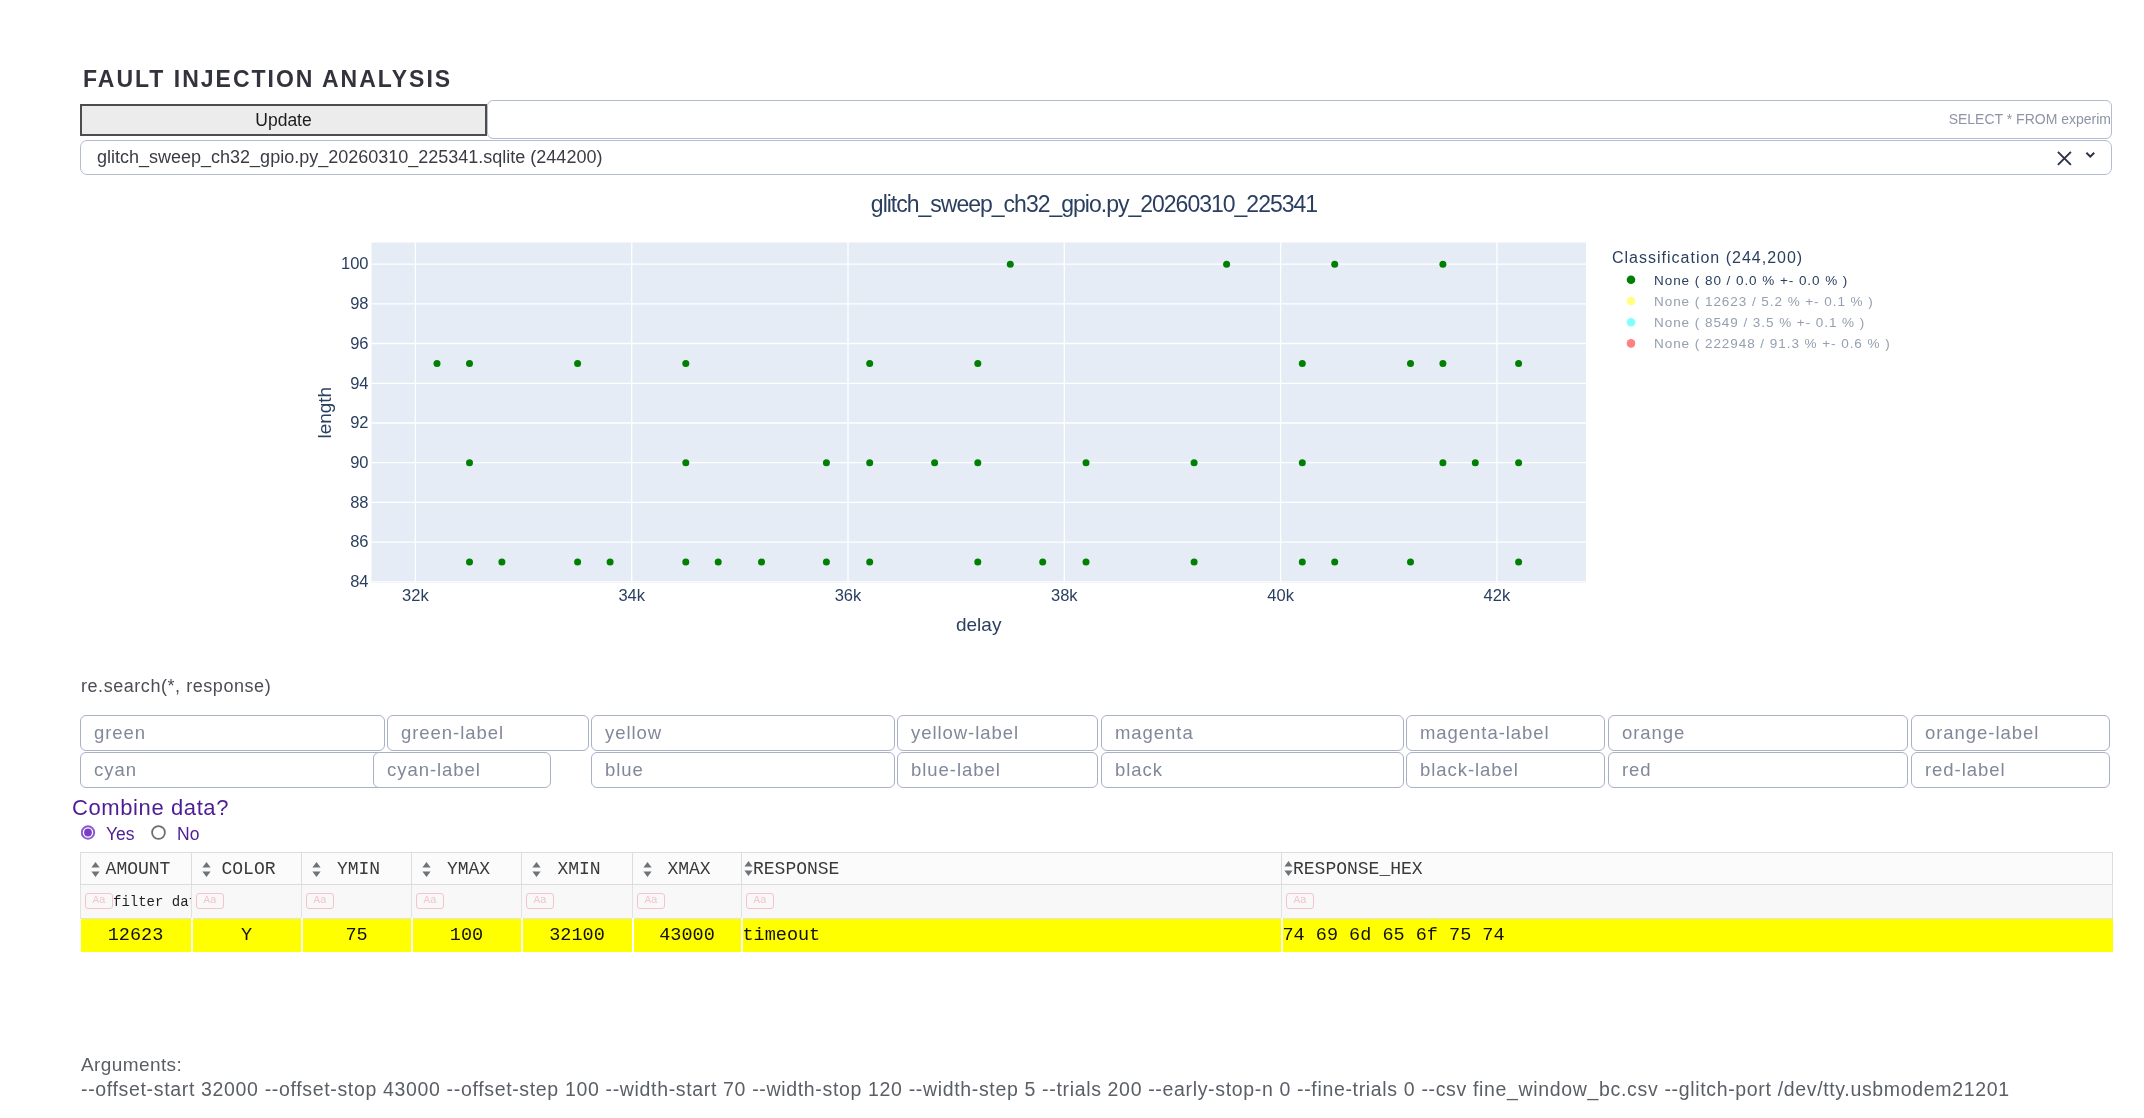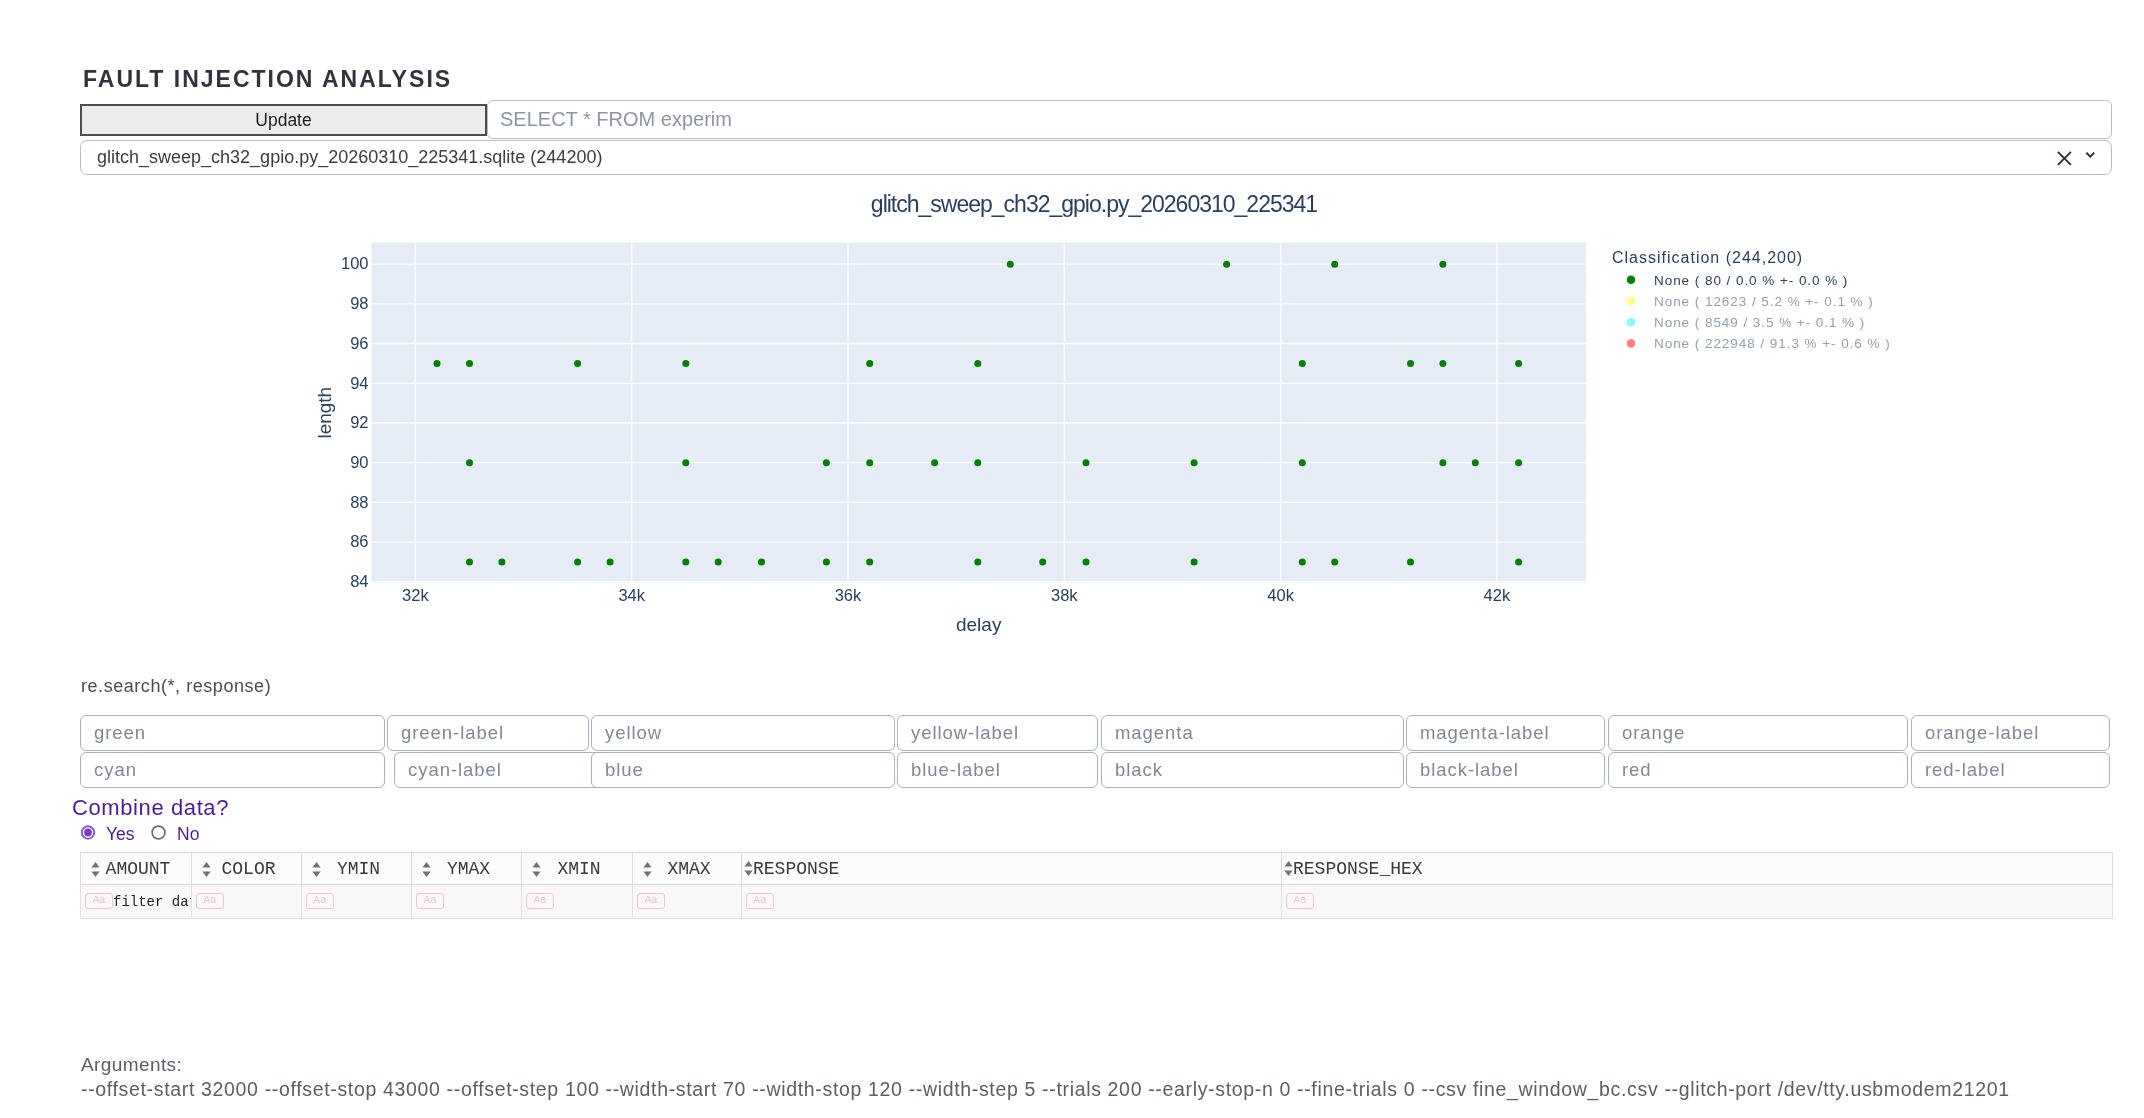--- a/index.html
+++ b/index.html
@@ -1,20 +1,20 @@
 <!DOCTYPE html>
 <html><head>
 <meta charset="utf-8">
 <style>
   * { margin:0; padding:0; box-sizing:border-box; }
   html,body { width:2144px; height:1118px; background:#fff; font-family:"Liberation Sans", sans-serif; overflow:hidden; }
   .abs { position:absolute; }
   #h1 { left:83px; top:66px; font-size:23px; font-weight:bold; letter-spacing:2.0px; color:#33333d; }
   #btn { left:80px; top:104px; width:407px; height:32px; background:#ececec; border:2px solid #4d4d4d; font-size:17.5px; color:#1c1c1c; text-align:center; line-height:28px; }
-  #sqlin { left:487px; top:100px; width:1625px; height:39px; border:1px solid #b4bccf; border-radius:6px; font-size:20px; color:#8e94a6; line-height:37px; padding-left:12px; overflow:hidden; white-space:nowrap; }
+  #sqlin { left:487px; top:100px; width:1625px; height:39px; border:1px solid #b4bccf; border-radius:6px; font-size:14px; color:#8e94a6; line-height:37px; padding-left:12px; overflow:hidden; white-space:nowrap;text-align:right; }
   #sel { left:80px; top:140px; width:2032px; height:35px; border:1px solid #b4bccf; border-radius:7px; font-size:18px; color:#3c3c46; line-height:33px; padding-left:16px; }
   #research { left:81px; top:676px; font-size:18px; letter-spacing:0.55px; color:#4c4c55; }
   .inrow { position:absolute; left:80px; height:36px; }
   .pin { position:absolute; top:0; height:36px; border:1px solid #a9b1c6; border-radius:6px; font-size:18.5px; letter-spacing:0.95px; color:#82889a; line-height:34px; padding-left:13px; background:#fff; }
   #combine { left:72px; top:795px; font-size:22px; letter-spacing:0.6px; color:#4c1d95; }
   .radlab { font-size:17.5px; color:#4c1d95; position:absolute; top:824px; }
   #args1 { left:81px; top:1054px; font-size:19px; letter-spacing:0.4px; color:#5a5f66; }
   #args2 { left:81px; top:1078px; font-size:19.5px; color:#5a5f66; letter-spacing:0.66px; white-space:nowrap; }
   table.dt { position:absolute; left:80px; top:852px; width:2032px; border-collapse:collapse; table-layout:fixed; font-family:"Liberation Mono", monospace; }
   table.dt td { overflow:hidden; white-space:nowrap; }
@@ -147,21 +147,21 @@
   <div class="pin" style="left:307px;width:202px">green-label</div>
   <div class="pin" style="left:511px;width:304px">yellow</div>
   <div class="pin" style="left:817px;width:201px">yellow-label</div>
   <div class="pin" style="left:1021px;width:303px">magenta</div>
   <div class="pin" style="left:1326px;width:199px">magenta-label</div>
   <div class="pin" style="left:1528px;width:300px">orange</div>
   <div class="pin" style="left:1831px;width:199px">orange-label</div>
 </div>
 <div class="inrow" style="top:752px">
   <div class="pin" style="left:0;width:305px">cyan</div>
-  <div class="pin" style="left:314px;width:208px">cyan-label</div>
+  <div class="pin" style="left:293px;width:178px">cyan-label</div>
   <div class="pin" style="left:511px;width:304px">blue</div>
   <div class="pin" style="left:817px;width:201px">blue-label</div>
   <div class="pin" style="left:1021px;width:303px">black</div>
   <div class="pin" style="left:1326px;width:199px">black-label</div>
   <div class="pin" style="left:1528px;width:300px">red</div>
   <div class="pin" style="left:1831px;width:199px">red-label</div>
 </div>
 <div id="combine" class="abs">Combine data?</div>
 <svg class="abs" style="left:81px;top:824px" width="180" height="20" viewBox="0 0 180 20">
   <circle cx="7" cy="8.5" r="6.2" fill="none" stroke="#8a5bd0" stroke-width="2"></circle>
@@ -211,16 +211,26 @@
   <tr class="fr">
     <td><span class="aa">Aa</span><span style="font-size:14px;color:#1e1e1e;">filter data...</span></td>
     <td><span class="aa">Aa</span></td>
     <td><span class="aa">Aa</span></td>
     <td><span class="aa">Aa</span></td>
     <td><span class="aa">Aa</span></td>
     <td><span class="aa">Aa</span></td>
     <td><span class="aa">Aa</span></td>
     <td><span class="aa">Aa</span></td>
   </tr>
+  <tr class="d" style="background:#ffff00;color:#111">
+    <td class="ctr">12623</td>
+        <td class="ctr">Y</td>
+        <td class="ctr">75</td>
+        <td class="ctr">100</td>
+    <td class="ctr">32100</td>
+        <td class="ctr">43000</td>
+        <td>timeout</td>
+        <td>74 69 6d 65 6f 75 74</td>
+  </tr>
 </tbody>
   </table>
 <div id="args1" class="abs">Arguments:</div>
 <div id="args2" class="abs">--offset-start 32000 --offset-stop 43000 --offset-step 100 --width-start 70 --width-stop 120 --width-step 5 --trials 200 --early-stop-n 0 --fine-trials 0 --csv fine_window_bc.csv --glitch-port /dev/tty.usbmodem21201</div>
 
 </body></html>

